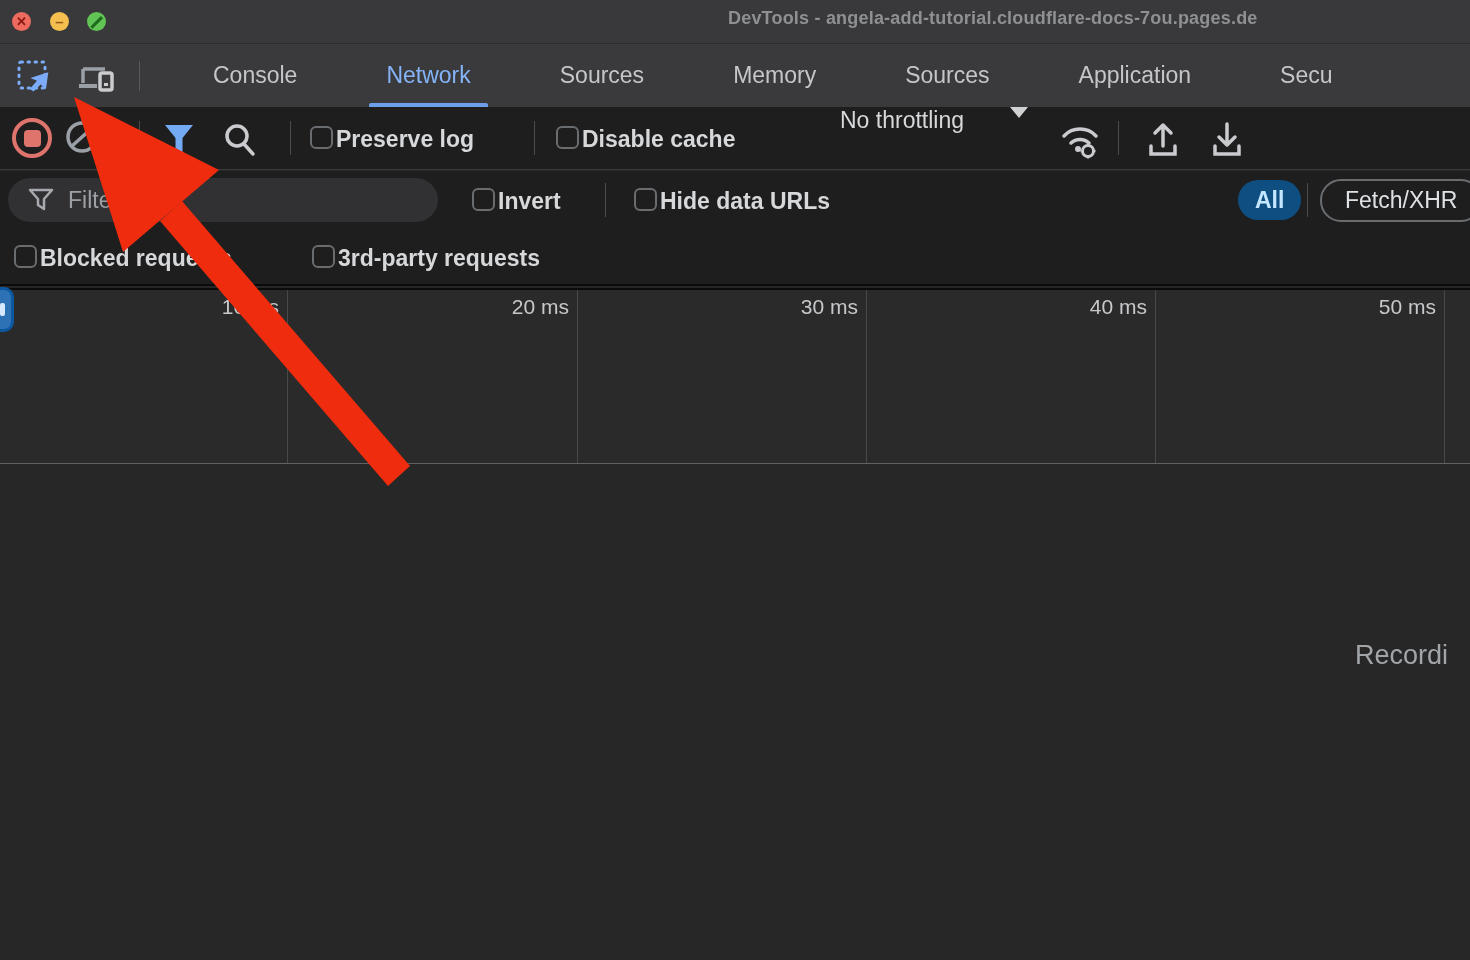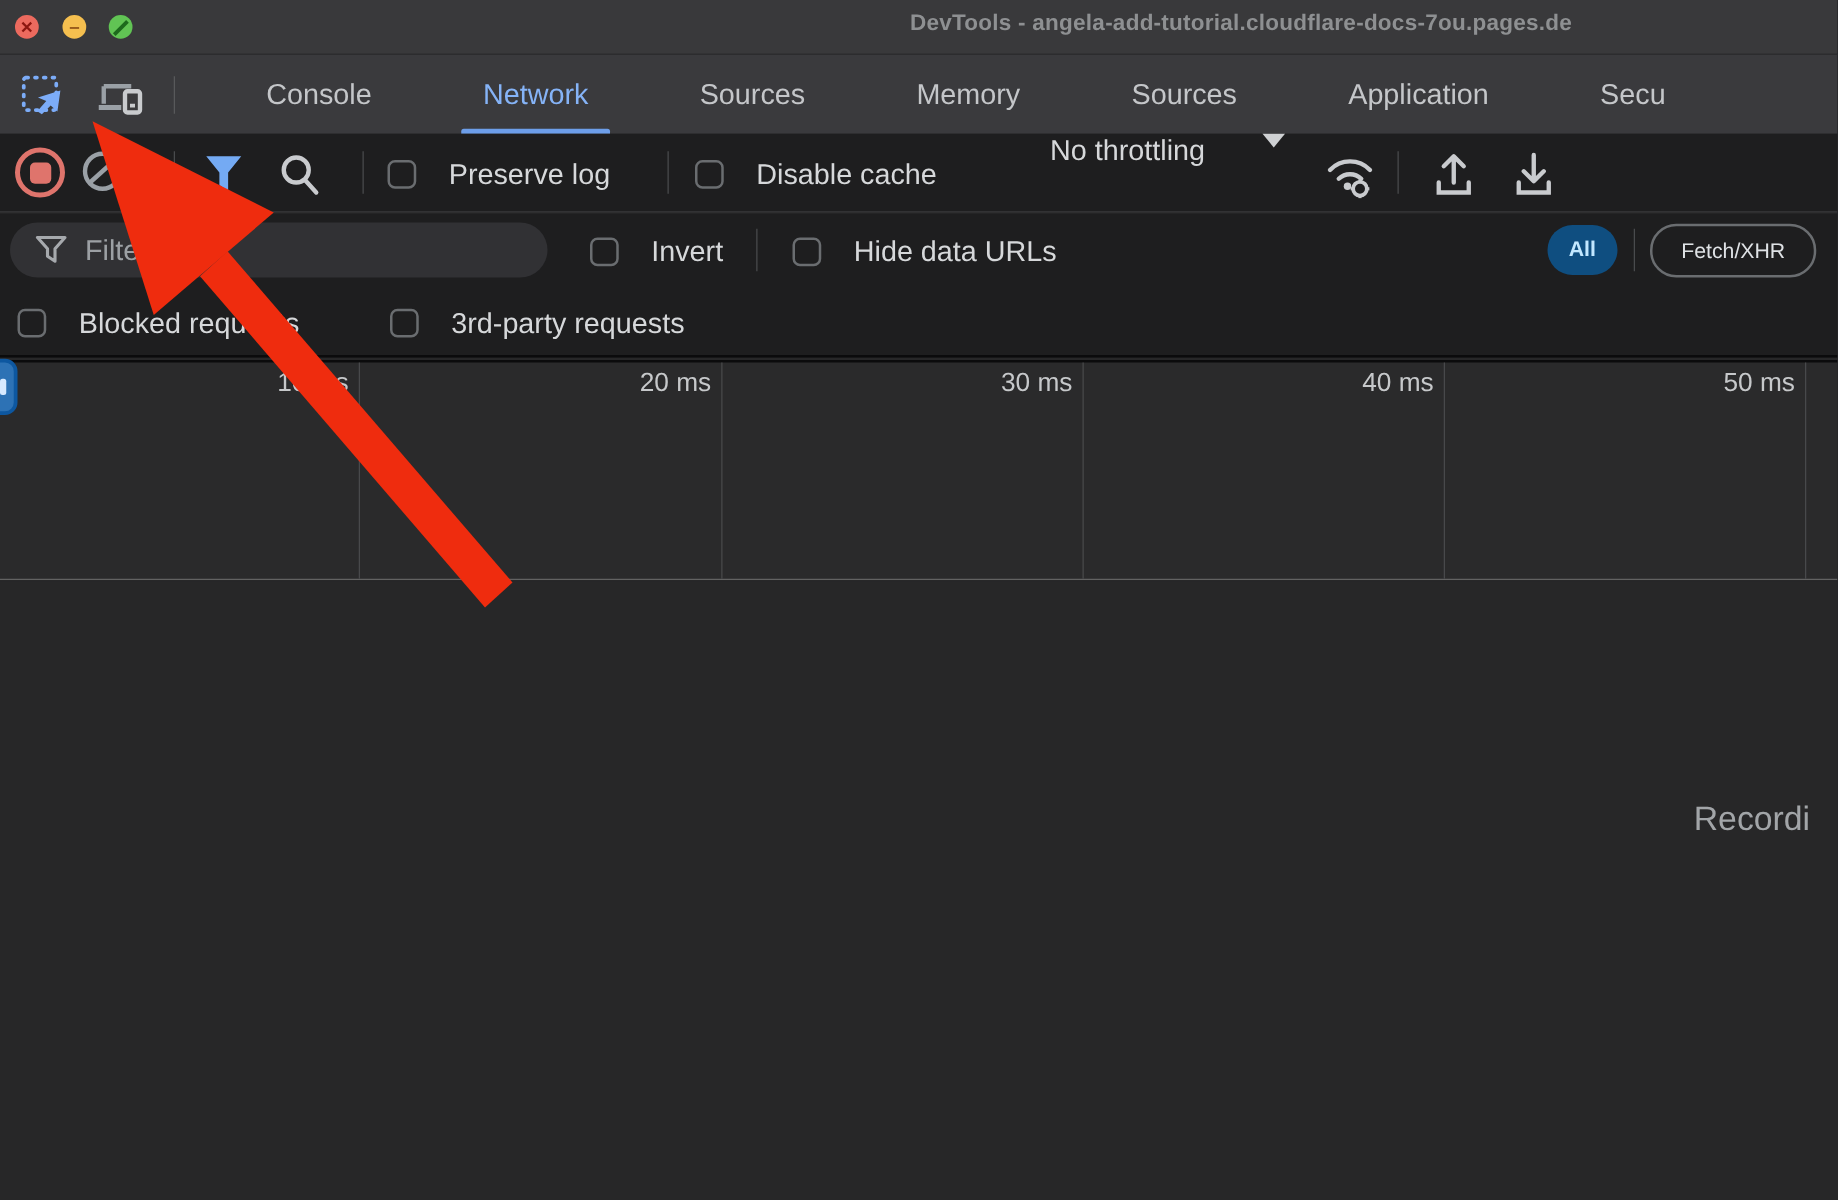--- a/index.html
+++ b/index.html
@@ -37,21 +37,21 @@
   .tb-divider { position:absolute; left:139px; top:17px; width:1px; height:30px;
                 background:#58595b; }
 
   
   .row { position:absolute; left:0; width:100%; background:#1e1e1f; }
   .toolbar    { top:107px; height:63px; border-bottom:1px solid #3a3a3c; }
   .filterrow  { top:171px; height:57px; }
   .blockedrow { top:228px; height:58px; border-bottom:2px solid #0b0b0c; }
   .vdiv { position:absolute; top:14px; width:1px; height:34px; background:#494b4d; }
 
-  .checkbox-item { position:absolute; display:flex; align-items:center; gap:26px; }
+  .checkbox-item { position:absolute; display:flex; align-items:flex-start; gap:3px;font-weight:bold; }
   .cbox { width:23px; height:23px; border:2px solid #6a6d70; border-radius:6px;
           background:transparent; flex:0 0 auto; }
   .clabel { font-size:23px; color:#d6d8da; white-space:nowrap; }
 
   
   .record-btn { position:absolute; left:12px; top:11px; width:40px; height:40px;
                 border:4px solid #df746c; border-radius:50%; display:flex;
                 align-items:center; justify-content:center; }
   .record-btn .sq { width:17px; height:17px; background:#df746c; border-radius:4px; }
 
@@ -65,21 +65,21 @@
   
   .filter-pill { position:absolute; left:8px; top:7px; width:430px; height:44px;
                  border-radius:22px; background:#313134; display:flex;
                  align-items:center; padding:0 10px 0 20px; }
   .filter-pill input { flex:1; margin-left:14px; background:transparent; border:none;
                  outline:none; font-size:23px; color:#e8eaed;
                  font-family:"Liberation Sans", sans-serif; }
   .filter-pill input::placeholder { color:#9ca0a4; }
 
   .chip { position:absolute; top:9px; height:40px; display:flex; align-items:center;
-          border-radius:21px; font-size:17px; white-space:nowrap; }
+          border-radius:21px; font-size:23px; white-space:nowrap; }
   .chip.selected { left:1238px; padding:0 17px; background:#0f4e80; color:#c2e7ff;
                    font-weight:700; }
   .chip.outline  { left:1320px; top:8px; height:43px; padding:0 23px;
                    border:2px solid #6a6d70; color:#dfe2e5; }
 
   
   .overview { position:absolute; top:288px; left:0; width:100%; height:176px;
               background:#2a2a2b; border-top:2px solid #0b0b0c;
               border-bottom:1px solid #626262; }
   .gridline { position:absolute; top:0; bottom:0; width:1px; background:#48494b; }

